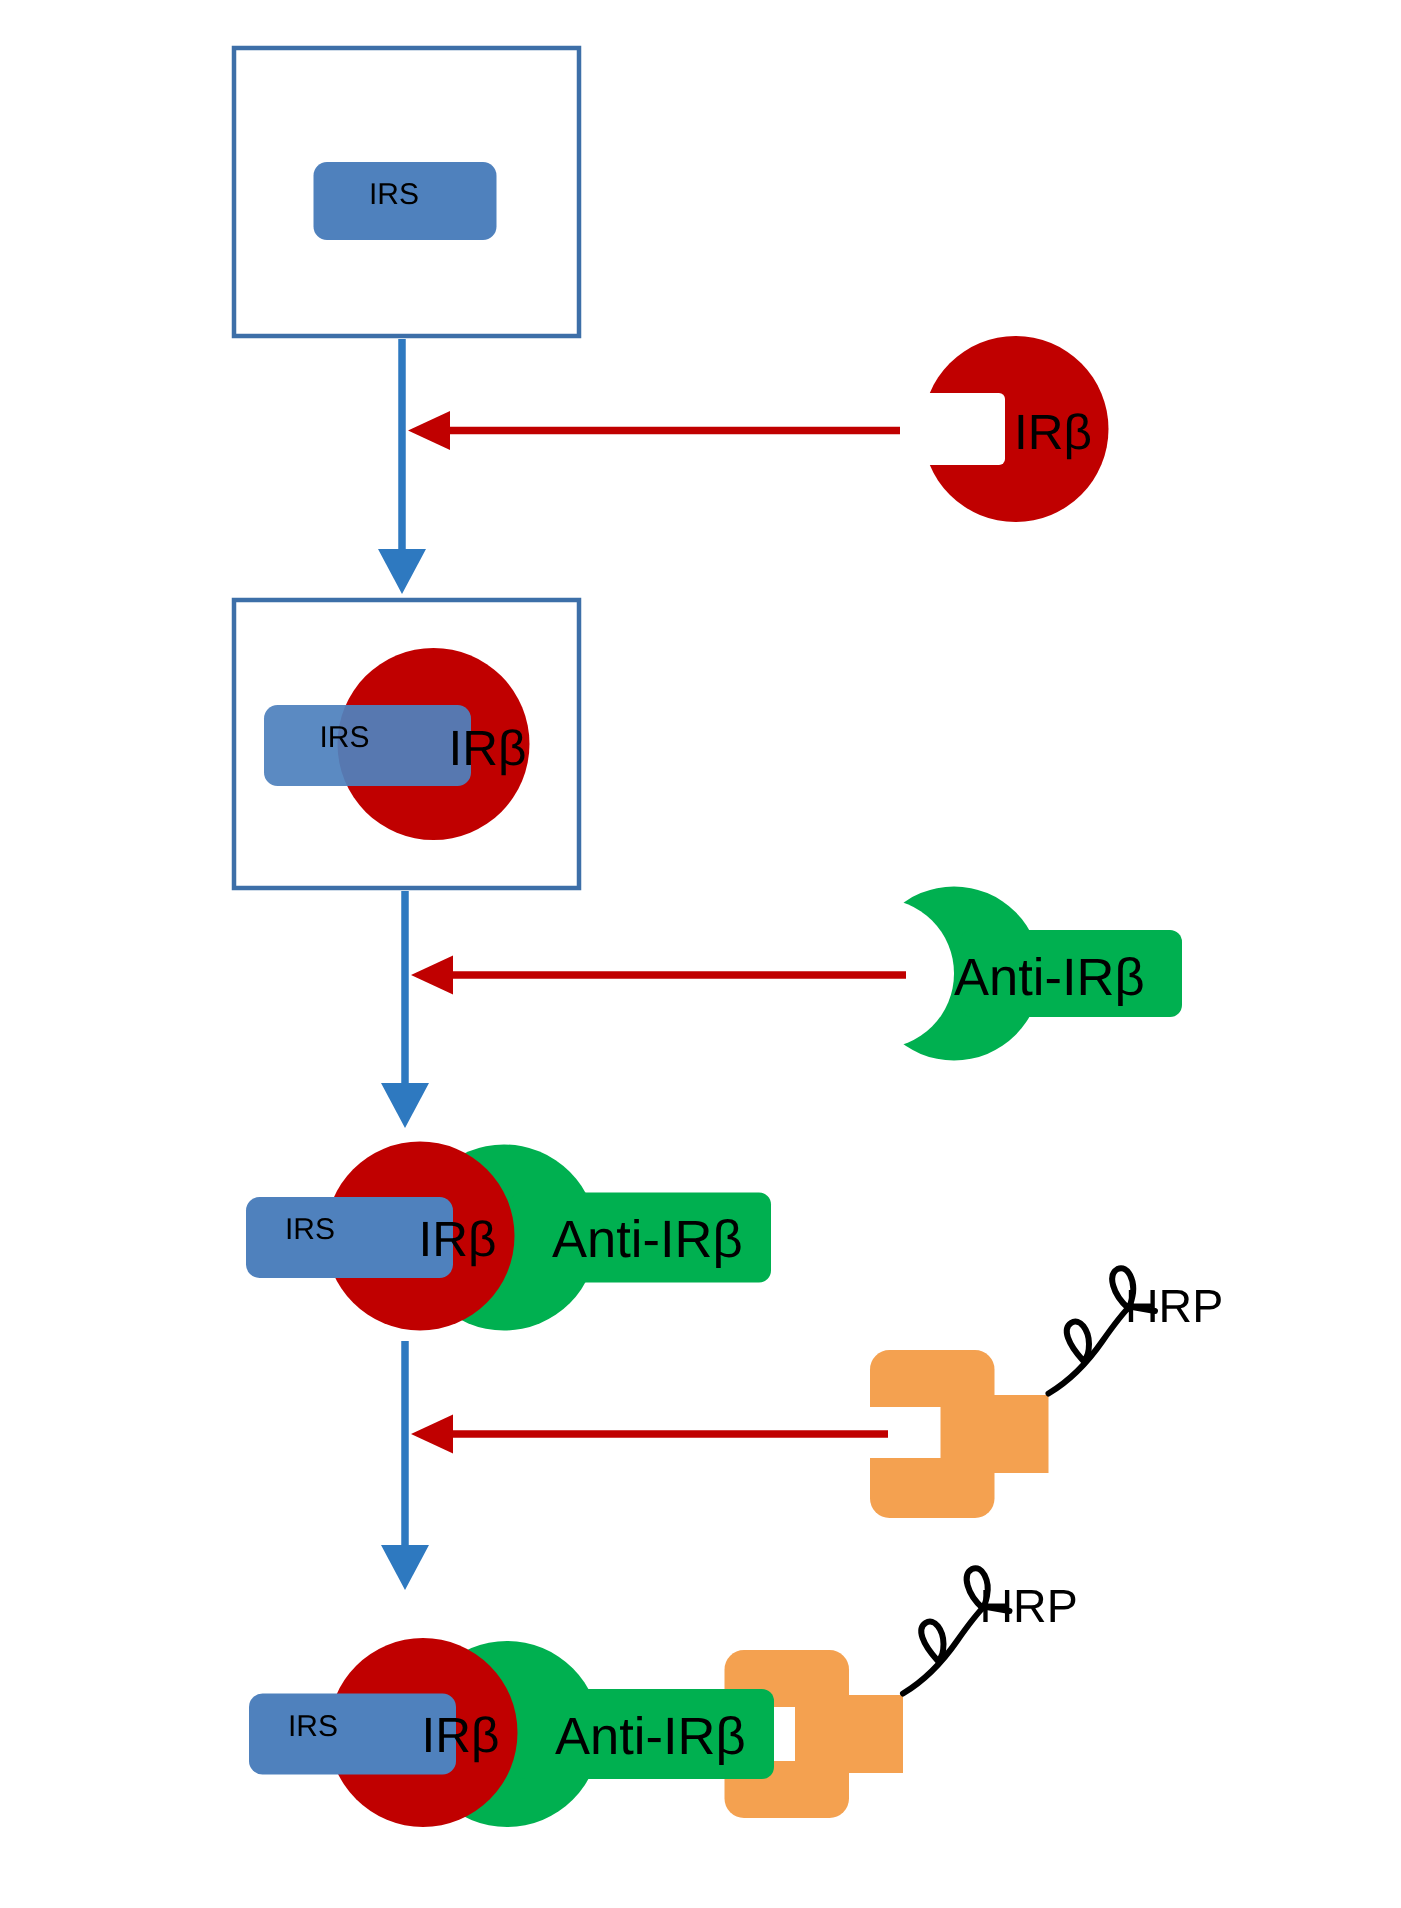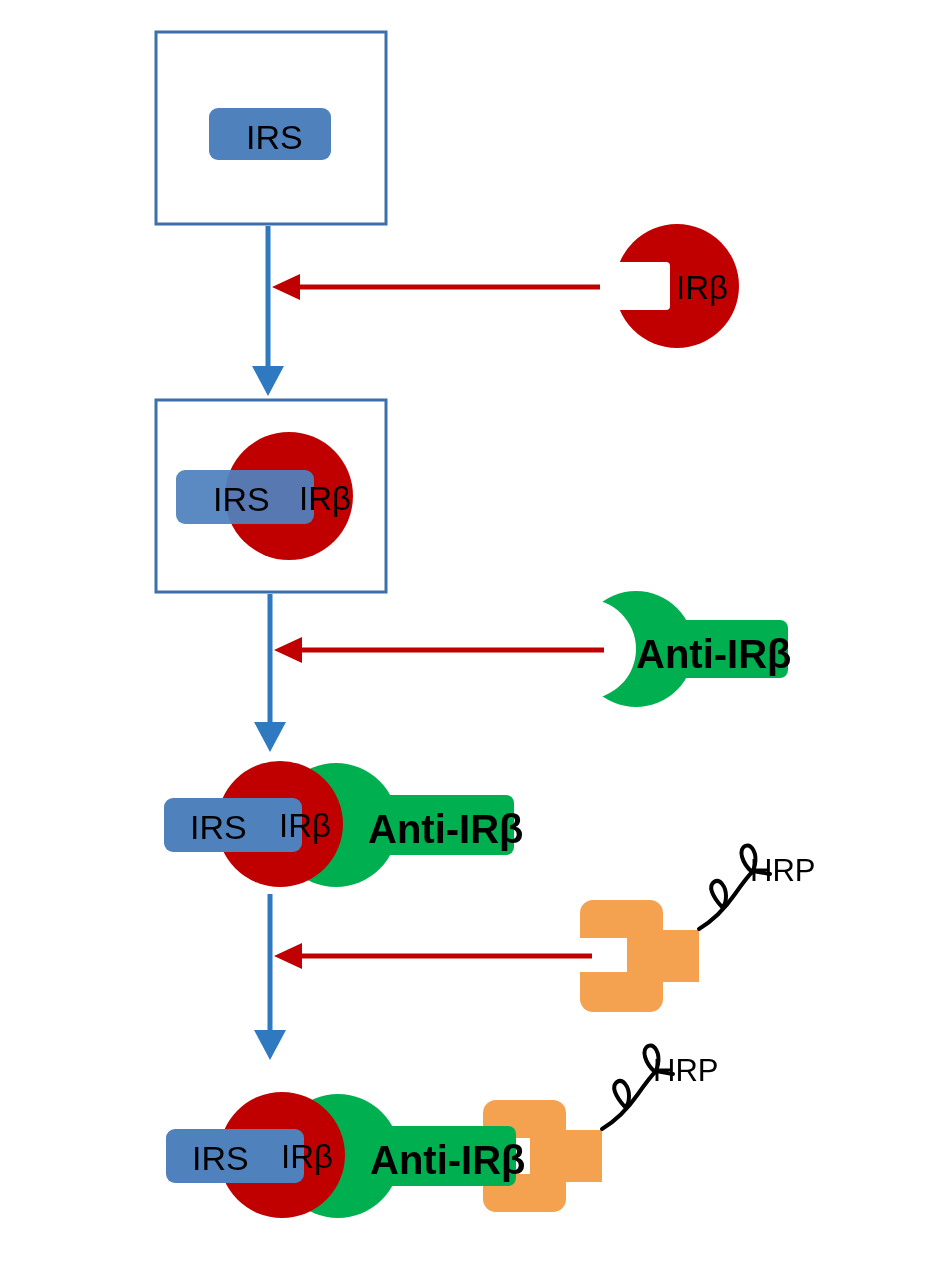--- a/index.html
+++ b/index.html
@@ -25,23 +25,23 @@
     height: 1272px;
   }
   .lbl {
     position: absolute;
     font-family: "Liberation Sans", sans-serif;
     color: #000000;
     white-space: nowrap;
     line-height: 1;
     -webkit-user-select: none;
   }
-  .lbl-irs        { font-size: 34px; }
+  .lbl-irs        { font-size: 20px; }
   .lbl-irb        { font-size: 33px; }
-  .lbl-anti       { font-size: 40px; font-weight: bold; }
+  .lbl-anti       { font-size: 35px; }
   .lbl-hrp        { font-size: 31px; text-align: right; }
   .lbl-secondary  { font-size: 34px; }
 </style>
 </head>
 <body>
 
 <div id="stage">
 
   <svg class="layer" viewBox="0 0 934 1272">
     <defs>

